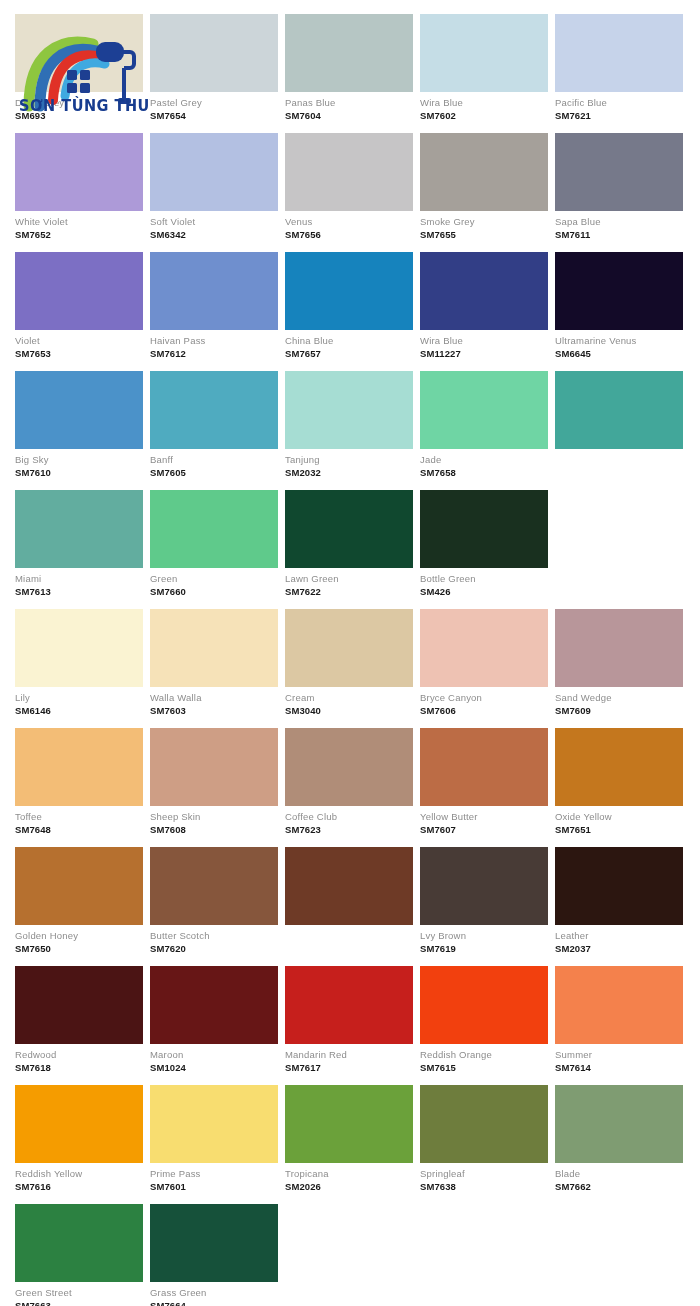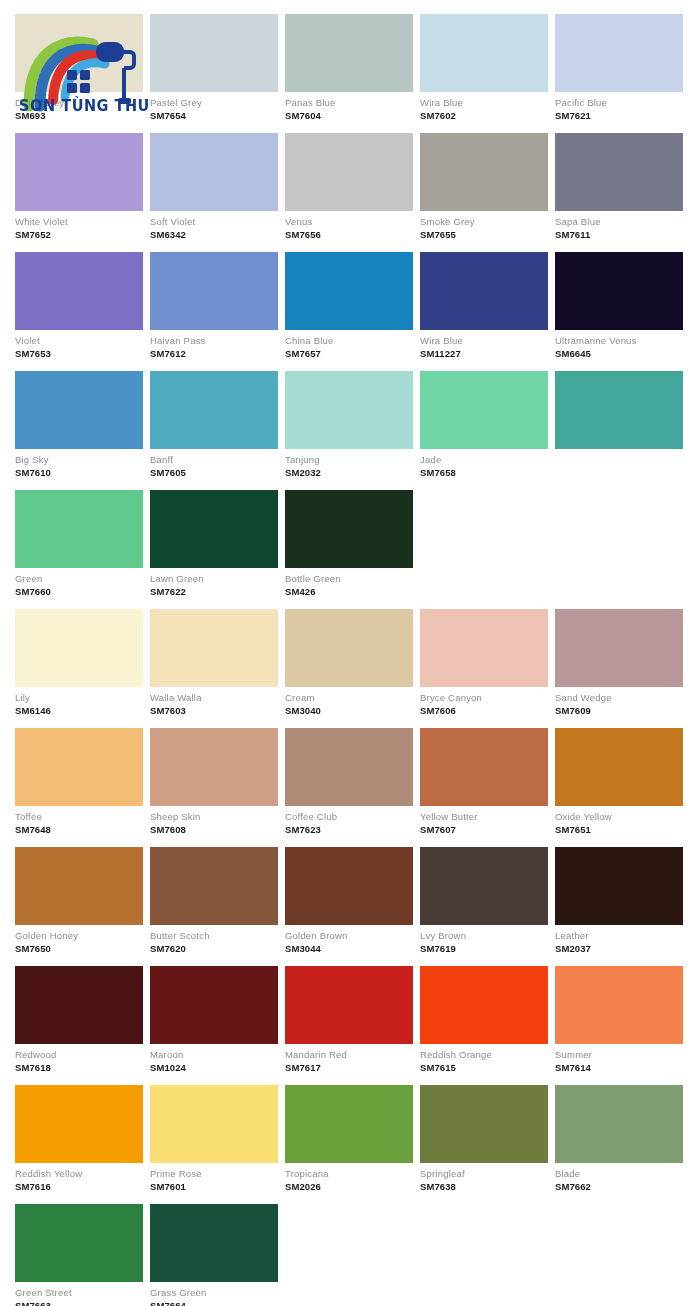--- a/index.html
+++ b/index.html
@@ -258,20 +258,27 @@
           <div class="swatch-name">Jade</div>
           <div class="swatch-code">SM7658</div>
         </div>
       </div>
       <div class="swatch">
         <div class="swatch-color" style="background: rgb(66, 167, 154);"></div>
       </div>
     </div>
     <div class="swatch-row">
       <div class="swatch">
+        <div class="swatch-color" style="background: rgb(98, 173, 159);"></div>
+        <div class="swatch-meta">
+          <div class="swatch-name">Miami</div>
+          <div class="swatch-code">SM7613</div>
+        </div>
+      </div>
+      <div class="swatch">
         <div class="swatch-color" style="background: rgb(95, 202, 139);"></div>
         <div class="swatch-meta">
           <div class="swatch-name">Green</div>
           <div class="swatch-code">SM7660</div>
         </div>
       </div>
       <div class="swatch">
         <div class="swatch-color" style="background: rgb(16, 72, 47);"></div>
         <div class="swatch-meta">
           <div class="swatch-name">Lawn Green</div>
@@ -370,24 +377,20 @@
       </div>
       <div class="swatch">
         <div class="swatch-color" style="background: rgb(134, 86, 60);"></div>
         <div class="swatch-meta">
           <div class="swatch-name">Butter Scotch</div>
           <div class="swatch-code">SM7620</div>
         </div>
       </div>
       <div class="swatch">
         <div class="swatch-color" style="background: rgb(110, 58, 38);"></div>
-        <div class="swatch-meta">
-          <div class="swatch-name">Golden Brown</div>
-          <div class="swatch-code">SM3044</div>
-        </div>
       </div>
       <div class="swatch">
         <div class="swatch-color" style="background: rgb(72, 59, 54);"></div>
         <div class="swatch-meta">
           <div class="swatch-name">Lvy Brown</div>
           <div class="swatch-code">SM7619</div>
         </div>
       </div>
       <div class="swatch">
         <div class="swatch-color" style="background: rgb(44, 22, 16);"></div>
@@ -438,21 +441,21 @@
       <div class="swatch">
         <div class="swatch-color" style="background: rgb(245, 156, 0);"></div>
         <div class="swatch-meta">
           <div class="swatch-name">Reddish Yellow</div>
           <div class="swatch-code">SM7616</div>
         </div>
       </div>
       <div class="swatch">
         <div class="swatch-color" style="background: rgb(248, 221, 112);"></div>
         <div class="swatch-meta">
-          <div class="swatch-name">Prime Rose</div>
+          <div class="swatch-name">Prime Pass</div>
           <div class="swatch-code">SM7601</div>
         </div>
       </div>
       <div class="swatch">
         <div class="swatch-color" style="background: rgb(107, 161, 58);"></div>
         <div class="swatch-meta">
           <div class="swatch-name">Tropicana</div>
           <div class="swatch-code">SM2026</div>
         </div>
       </div>

